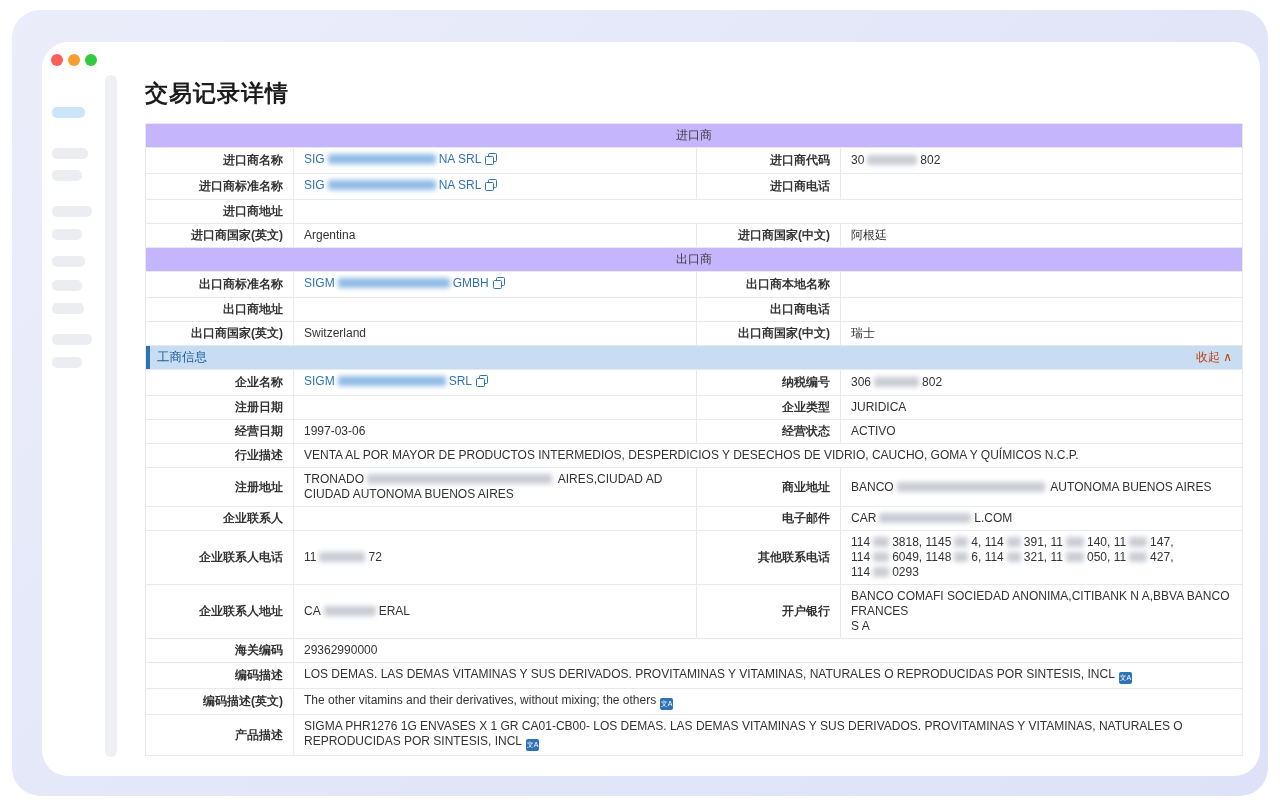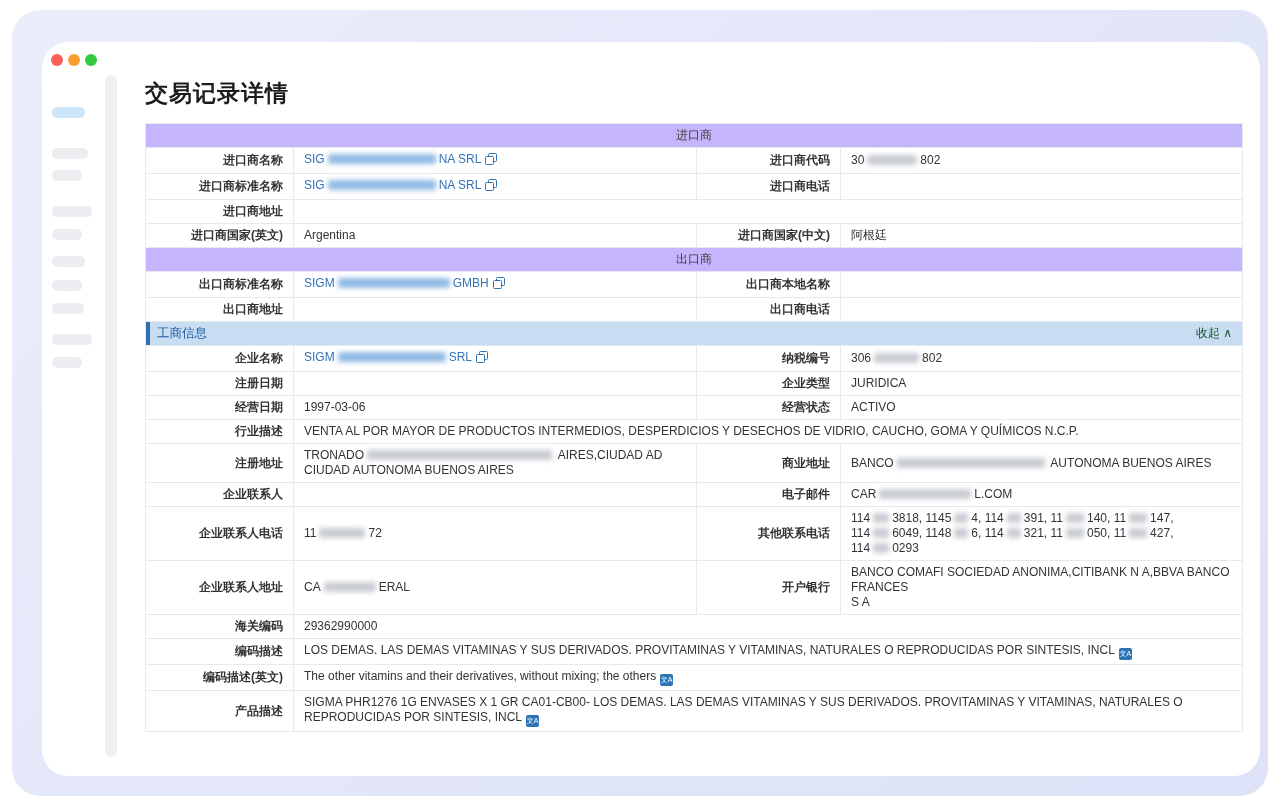--- a/index.html
+++ b/index.html
@@ -23,21 +23,21 @@
   table{border-collapse:collapse;table-layout:fixed;width:1097px;font-size:12px;color:#333;}
   td{border:1px solid #e6e9ef;padding:4px 10px;line-height:15px;vertical-align:middle;word-wrap:break-word;}
   td.lab{text-align:right;font-weight:bold;color:#333;}
   td.val{text-align:left;}
   tr.sec td{padding:0;}
   .sec-inner{padding:4px 10px;line-height:15px;}
   .sec-plain{background:#c4b5fd;color:#3c3c3c;text-align:center;}
   .sec-blue{background:#c8ddf2;border-left:4px solid #2d71b0;color:#15599e;display:flex;
     justify-content:space-between;align-items:center;padding-left:7px;}
   .sec-blue .sec-title{font-size:12.5px;}
-  .collapse-link{color:#14532d;cursor:pointer;font-size:12px;}
+  .collapse-link{color:#c2410c;cursor:pointer;font-size:12px;}
   .cell-link{color:#3273b8;text-decoration:none;cursor:pointer;margin-top:46px;}
   .redact{display:inline-block;height:10px;background:#c9ccd3;border-radius:2px;
     filter:blur(2.5px);vertical-align:-1px;margin:0 3px;}
   .cell-link .redact{background:#90bbe5;}
   .copy-icon{display:inline-block;vertical-align:-2px;margin-left:4px;cursor:pointer;}
   .tr-icon{display:inline-block;width:13px;height:12px;background:#2e74b5;border-radius:2px;color:#fff;
     font-size:7px;line-height:12px;text-align:center;margin-left:4px;vertical-align:-2px;cursor:pointer;}
 </style>
 </head>
 <body>
@@ -123,20 +123,26 @@
                       </svg></span></a></td>
                 <td class="lab">出口商本地名称</td>
                 <td class="val"></td>
               </tr>
               <tr>
                 <td class="lab">出口商地址</td>
                 <td class="val"></td>
                 <td class="lab">出口商电话</td>
                 <td class="val"></td>
               </tr>
+              <tr>
+                <td class="lab">出口商国家(英文)</td>
+                <td class="val"><span>Switzerland</span></td>
+                <td class="lab">出口商国家(中文)</td>
+                <td class="val"><span>瑞士</span></td>
+              </tr>
               <tr class="sec">
                 <td colspan="4">
                   <div class="sec-inner sec-blue">
                     <span class="sec-title">工商信息</span>
                     <span class="collapse-link">收起 ∧</span>
                   </div>
                 </td>
               </tr>
               <tr>
                 <td class="lab">企业名称</td>

